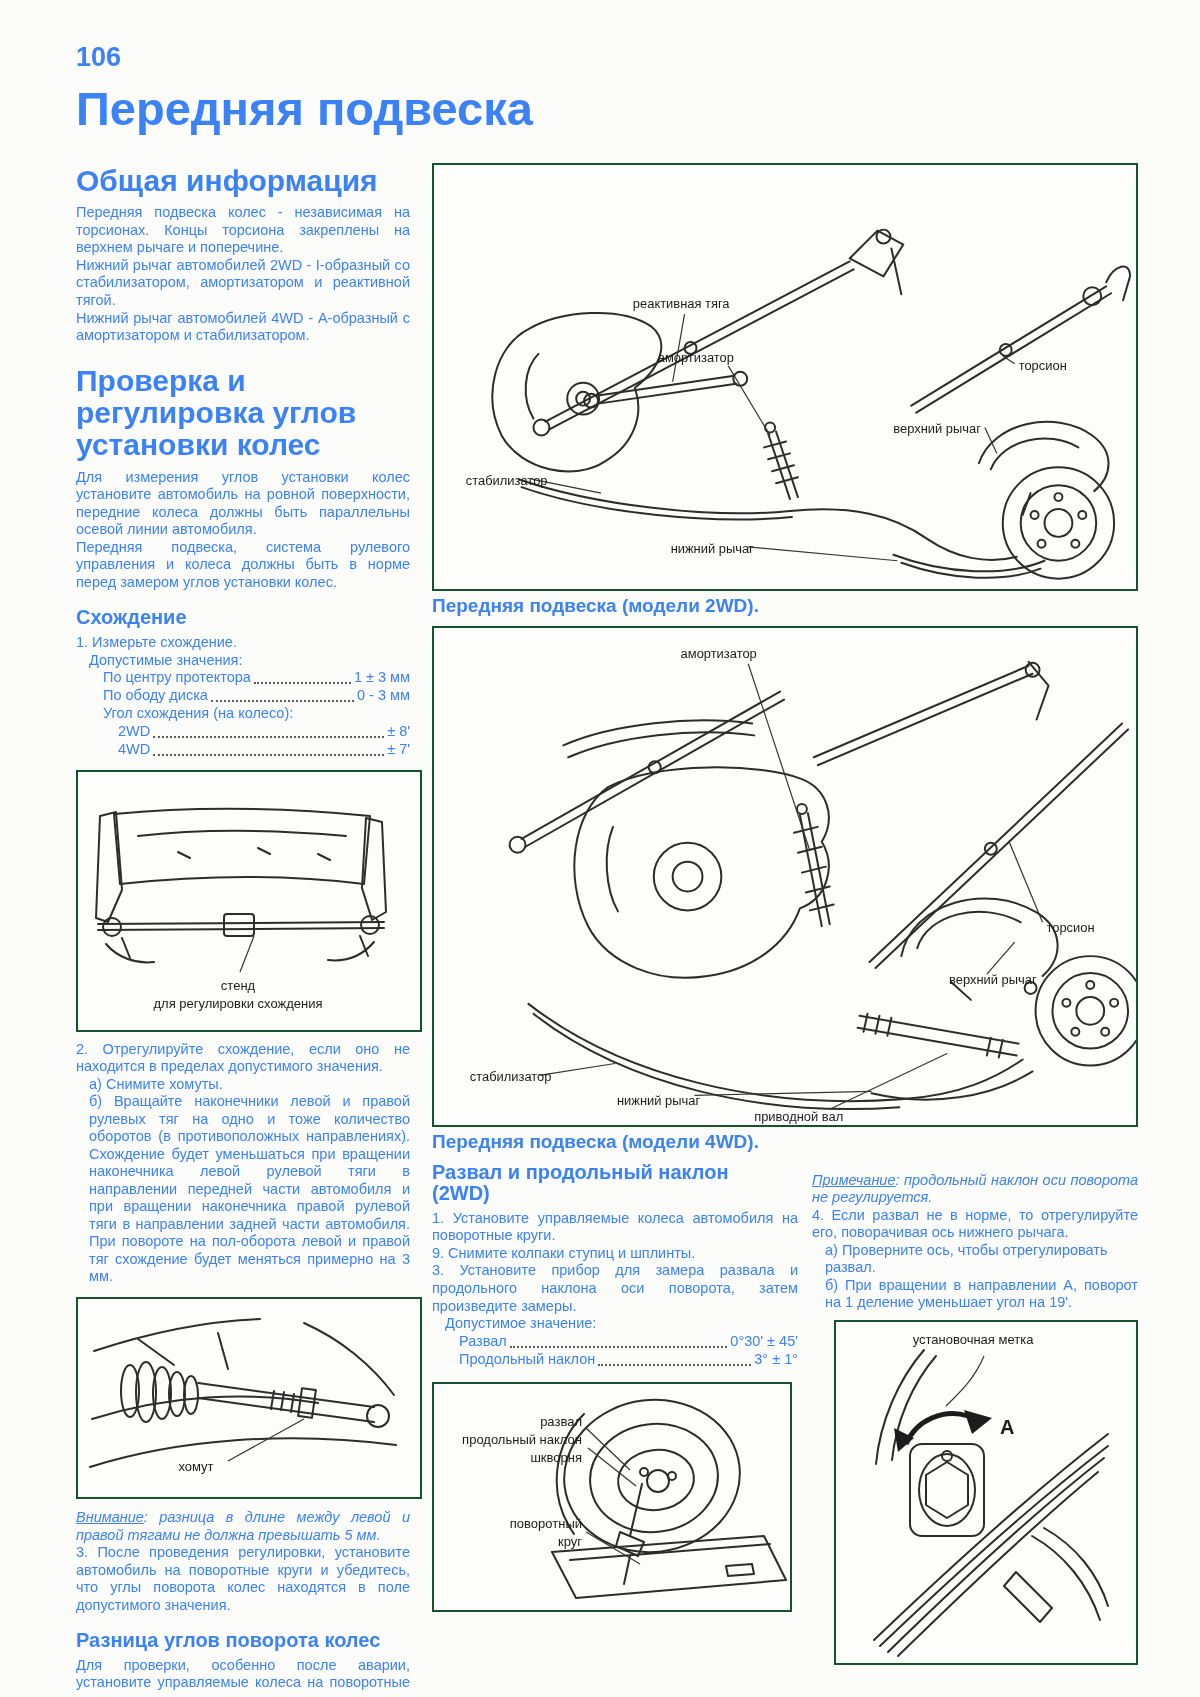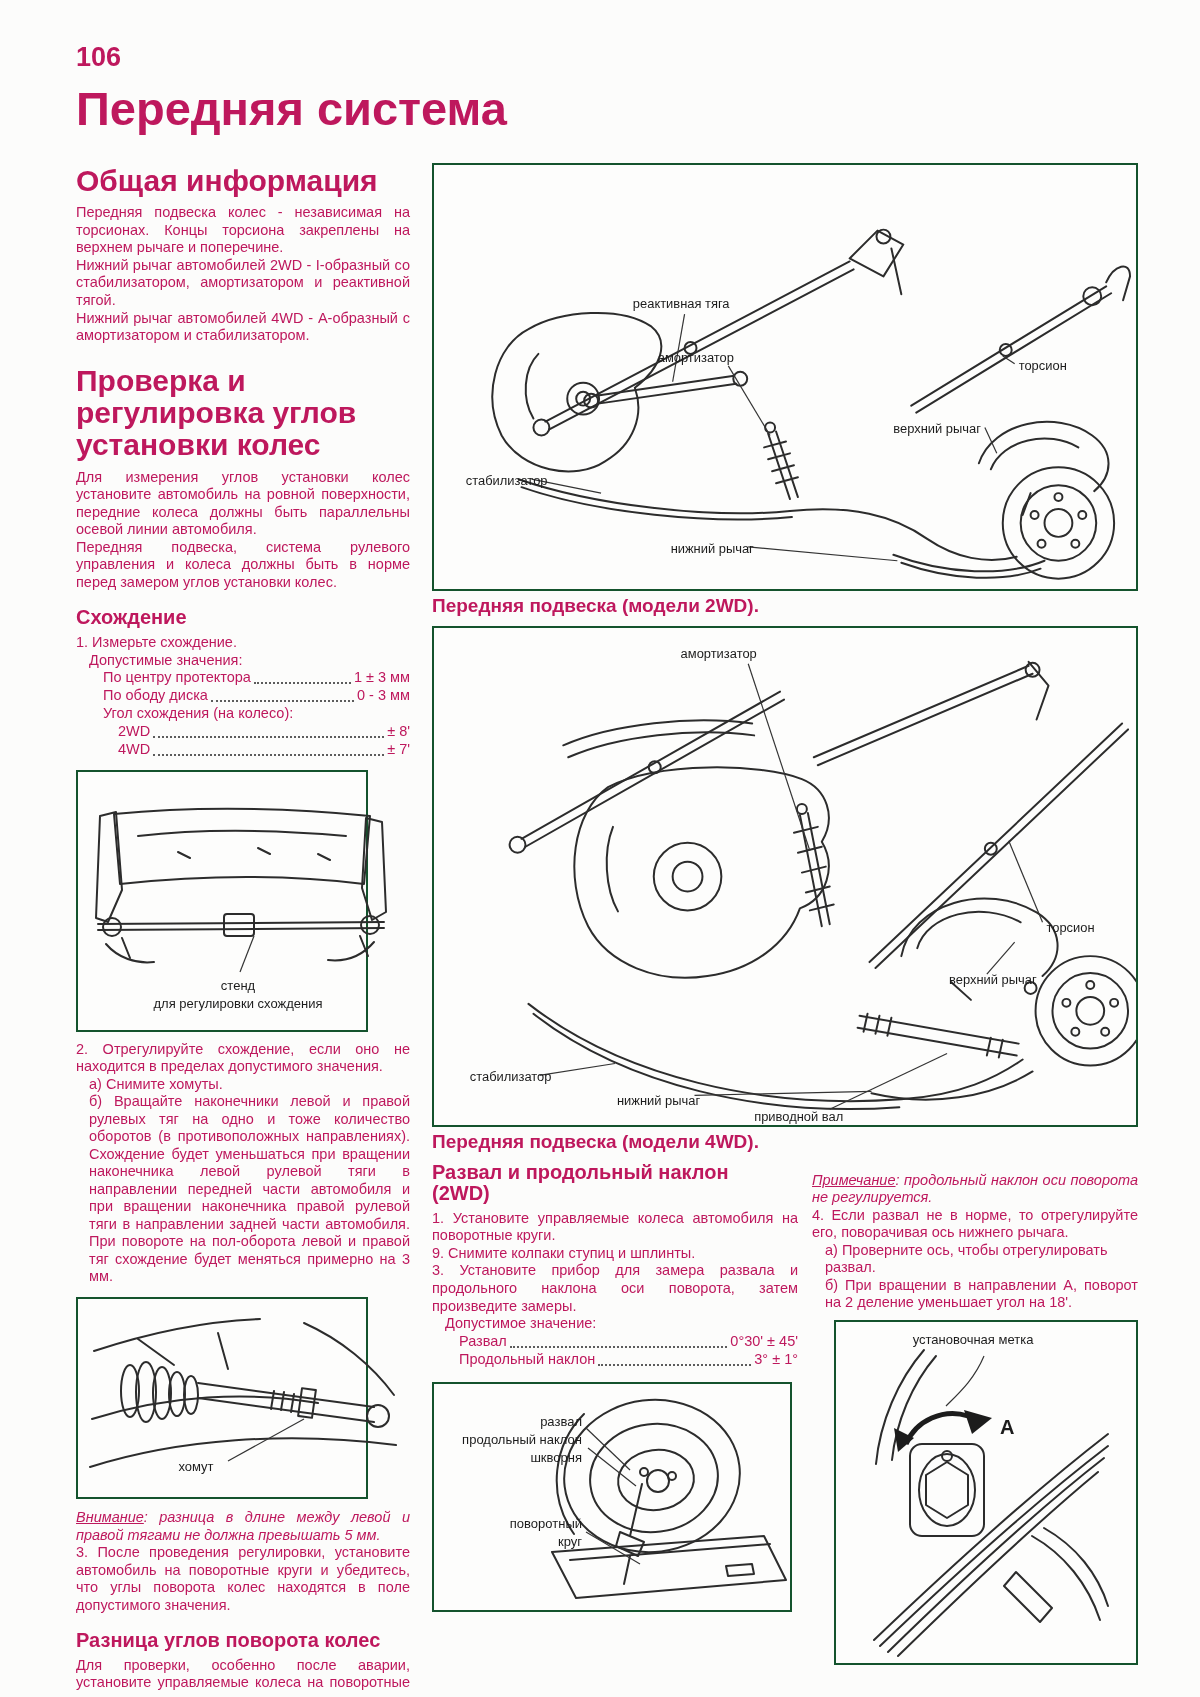--- a/index.html
+++ b/index.html
@@ -1,58 +1,58 @@
 <!DOCTYPE html>
 <html><head>
 <meta charset="utf-8">
 <style>
   html,body{margin:0;padding:0;background:#e9e9e7;}
   .page{position:relative;width:1200px;height:1697px;box-sizing:border-box;
-    margin:0 auto;background:#fcfcfb;color:#be185d;overflow:hidden;
+    margin:0 auto;background:#fcfcfb;color:#3b82f6;overflow:hidden;
     padding:42px 62px 12px 76px;font-family:"Liberation Sans",sans-serif;}
   .pagenum{font-size:27px;font-weight:bold;}
   h1.title{font-size:47px;font-weight:bold;margin:12px 0 30px;line-height:1.02;}
   .columns{display:flex;gap:22px;align-items:flex-start;}
   .col-left{width:334px;flex:none;}
   .col-right{flex:1;min-width:0;}
   h2{font-size:30px;font-weight:bold;line-height:1.08;margin:20px 0 7px;}
   h2.first{margin-top:2px;}
   h3{font-size:20px;font-weight:bold;line-height:1.08;margin:16px 0 5px;}
   p{margin:0;font-size:14.5px;line-height:1.21;text-align:justify;}
   p.nj{text-align:left;}
   .ind1{padding-left:13px;}
   .ind2{padding-left:27px;}
   .ind3{padding-left:42px;}
   .spec{display:flex;font-size:14.5px;line-height:1.24;}
   .spec .dots{flex:1;border-bottom:2px dotted #5c5c5c;margin:0 3px;align-self:flex-end;margin-bottom:3px;min-width:12px;}
   .warn{font-style:italic;margin-top:10px;}
   .warn .u{text-decoration:underline;}
   .figbox{border:2px solid #14532d;background:#fdfdfc;box-sizing:border-box;}
-  .fig-small{width:292px;margin:11px 0 9px;}
+  .fig-small{width:346px;margin:11px 0 9px;}
   .caption{font-size:19px;font-weight:bold;margin:4px 0 9px;}
   .bottom-cols{display:flex;gap:14px;margin-top:9px;}
   .bcol-a{width:366px;flex:none;}
   .bcol-b{flex:1;min-width:0;}
   .figC{width:360px;margin-top:13px;}
   .figD{width:304px;margin:8px 0 0 auto;}
   svg{display:block;}
   svg .art{stroke:#2c2c2c;stroke-width:2;fill:none;stroke-linecap:round;stroke-linejoin:round;}
   svg .co{stroke:#343434;stroke-width:1.2;fill:none;}
   svg .thick{stroke:#1c1c1c;stroke-width:5;fill:none;}
   svg .fill{fill:#1c1c1c;stroke:none;}
   svg text{font-family:"Liberation Sans",sans-serif;font-size:13px;fill:#1c1c1c;}
   svg text.big{font-size:20px;font-weight:bold;}
 </style>
 </head>
 <body>
 
 <div class="page">
 
   <div class="pagenum">106</div>
-  <h1 class="title">Передняя система</h1>
+  <h1 class="title">Передняя подвеска</h1>
 
   <div class="columns">
 
     <div class="col-left">
 
       <h2 class="first">Общая информация</h2>
       <p>Передняя подвеска колес - независимая на торсионах. Концы торсиона закреплены на верхнем рычаге и поперечине.</p>
       <p>Нижний рычаг автомобилей 2WD - I-образный со стабилизатором, амортизатором и реактивной тягой.</p>
       <p>Нижний рычаг автомобилей 4WD - А-образный с амортизатором и стабилизатором.</p>
 
@@ -316,21 +316,21 @@
               <text x="148" y="144" text-anchor="end">поворотный</text>
               <text x="148" y="162" text-anchor="end">круг</text>
             </svg>
           </div>
         </div>
 
         <div class="bcol-b">
           <p class="warn" style="margin-top:10px;"><span class="u">Примечание</span><span>: продольный наклон оси поворота не регулируется.</span></p>
           <p>4. Если развал не в норме, то отрегулируйте его, поворачивая ось нижнего рычага.</p>
           <p class="nj ind1">а) Проверните ось, чтобы отрегулировать развал.</p>
-          <p class="ind1">б) При вращении в направлении А, поворот на 2 деление уменьшает угол на 18'.</p>
+          <p class="ind1">б) При вращении в направлении А, поворот на 1 деление уменьшает угол на 19'.</p>
 
           <div class="figbox figD">
             <svg viewBox="0 0 274 341" width="274" height="341">
               <g class="art">
                 <rect x="74" y="122" width="74" height="92" rx="12"></rect>
                 <ellipse cx="111" cy="168" rx="28" ry="36"></ellipse>
                 <polygon points="111,140 132,153 132,183 111,196 90,183 90,153"></polygon>
                 <circle cx="111" cy="134" r="5"></circle>
                 <path d="M272 112 C210 160 130 230 38 318"></path>
                 <path d="M272 124 C212 170 134 238 44 324"></path>

